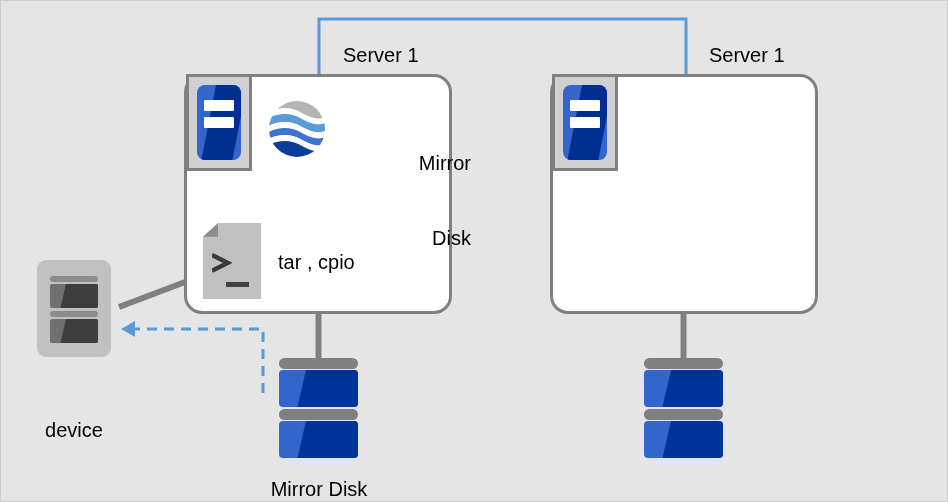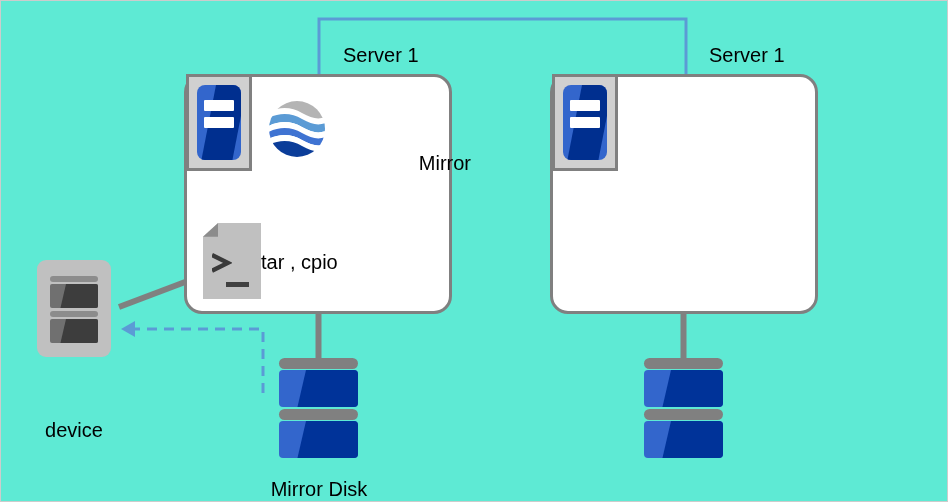--- a/index.html
+++ b/index.html
@@ -7,21 +7,21 @@
     padding: 0;
     background: #ffffff;
   }
   body {
     font-family: "Liberation Sans", sans-serif;
   }
   #canvas {
     position: relative;
     width: 948px;
     height: 502px;
-    background: #5eead4;
+    background: #e5e5e5;
     border: 1px solid #cccccc;
     box-sizing: border-box;
     overflow: hidden;
   }
   .lbl {
     position: absolute;
     color: #000000;
     font-size: 20px;
     line-height: 25px;
     white-space: pre;
@@ -217,32 +217,33 @@
         <path d="M-6,36 C8,26 22,26 34,33 C46,40 54,40 64,34 L64,28 C54,34 46,34 34,27 C22,20 8,20 -6,30 Z" fill="#ffffff"></path>
         <path d="M-6,43 C8,33 22,33 34,40 C46,47 54,47 64,41 L64,34 C54,40 46,40 34,33 C22,26 8,26 -6,36 Z" fill="#3f73d2"></path>
         <path d="M-6,49 C8,39 22,39 34,46 C46,53 54,53 64,47 L64,41 C54,47 46,47 34,40 C22,33 8,33 -6,43 Z" fill="#ffffff"></path>
         <path d="M-6,64 L64,64 L64,47 C54,53 46,53 34,46 C22,39 8,39 -6,49 Z" fill="#0b3d99"></path>
       </g>
     </svg>
   </div>
 
   <div class="lbl" style="left:340px; top:100px; width:130px;text-align:right;">
     <div>Mirror</div>
+    <div>Disk</div>
   </div>
 
   <div class="script-icon" style="left:202px; top:222px; width:58px; height:76px;">
     <div class="script-body"></div>
     <div class="script-fold"></div>
     <svg class="script-chev" viewBox="0 0 20 16" xmlns="http://www.w3.org/2000/svg">
       <path d="M2,1 L16,8 L2,15" fill="none" stroke="#3a3a3a" stroke-width="4.5" stroke-linecap="square" stroke-linejoin="miter"></path>
     </svg>
     <div class="script-underscore"></div>
   </div>
 
-  <div class="lbl" style="left:260px; top:249px;">tar , cpio</div>
+  <div class="lbl" style="left:277px; top:249px;">tar , cpio</div>
 
   <div class="server-box" style="left:549px; top:73px; width:268px; height:240px;"></div>
 
   <div class="lbl" style="left:708px; top:42px;">Server 1</div>
 
   <div class="server-icon" style="left:551px; top:73px; width:66px; height:97px;">
     <div class="server-icon-inner">
       <div class="server-icon-shade"></div>
       <div class="server-bar" style="top:20%;"></div>
       <div class="server-bar" style="top:42%;"></div>

